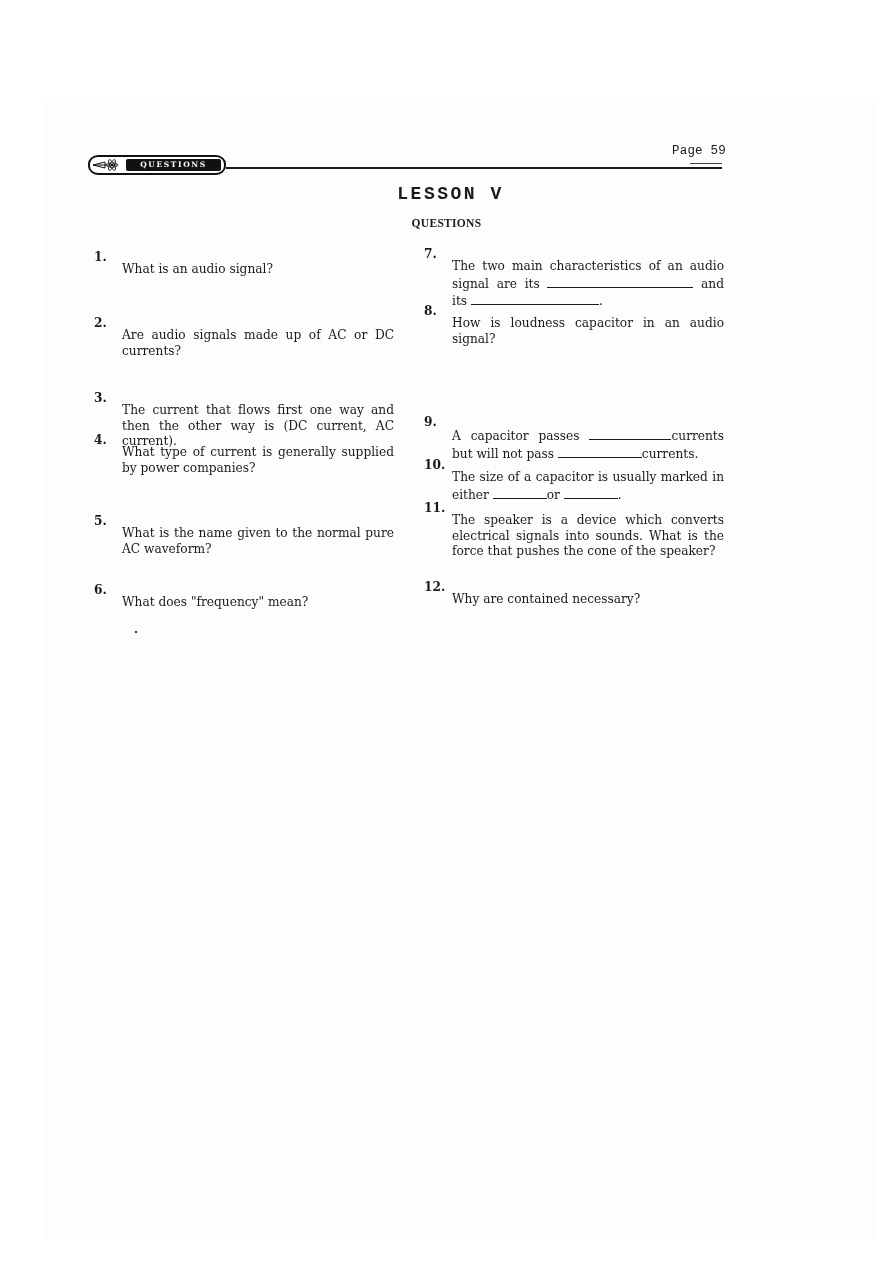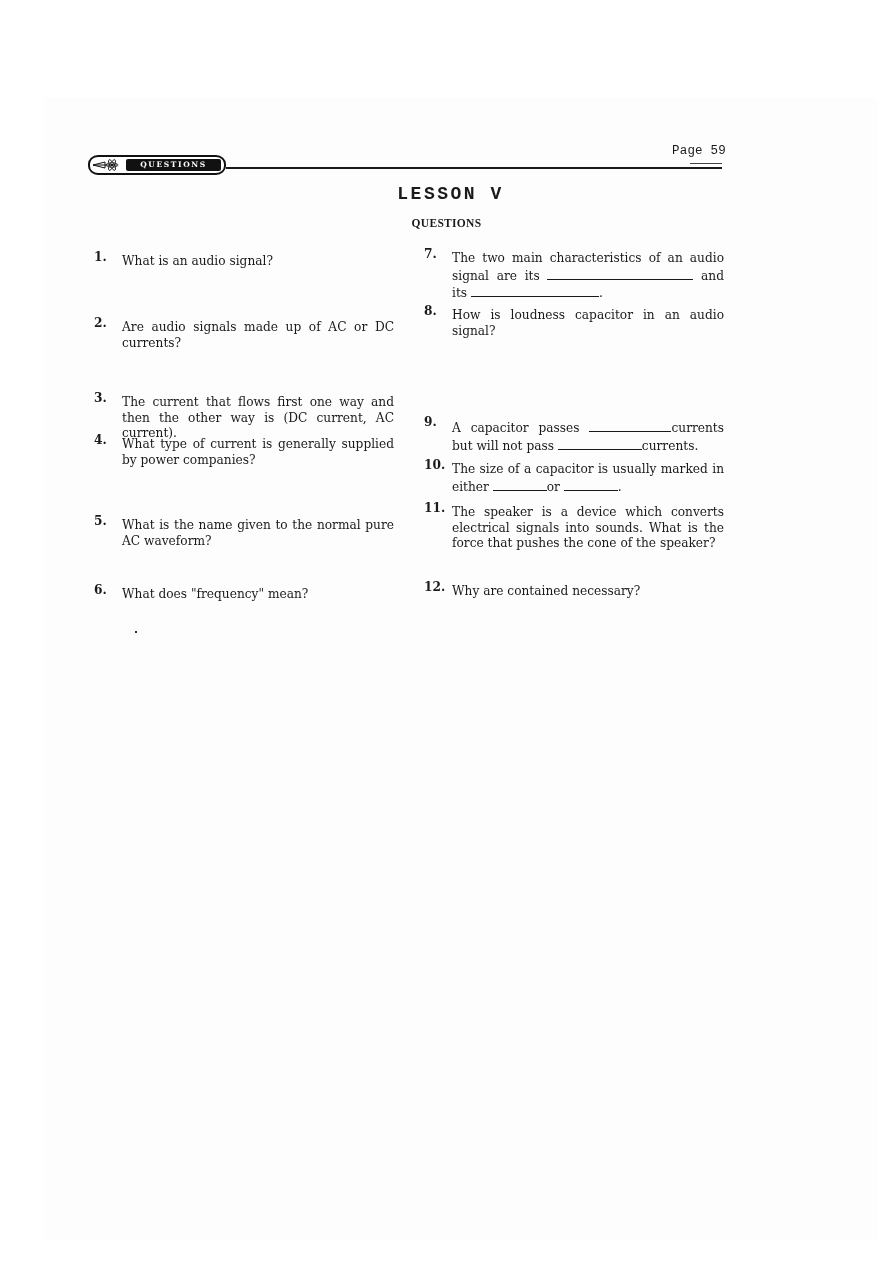--- a/index.html
+++ b/index.html
@@ -115,21 +115,21 @@
       line-height: 15.5px;
     }
     .q .num {
       position: absolute;
       left: 0;
       top: 0;
       font-weight: bold;
     }
     .q .text {
       position: absolute;
-      top: 4px;
+      top: 12px;
       text-align: justify;
       text-align-last: left;
     }
     .left .text { left: 28px; width: 272px; }
     .right .text { left: 28px; width: 272px; }
     .blank {
       display: inline-block;
       border-bottom: 1px solid #1a1a1a;
       height: 12px;
       vertical-align: baseline;

